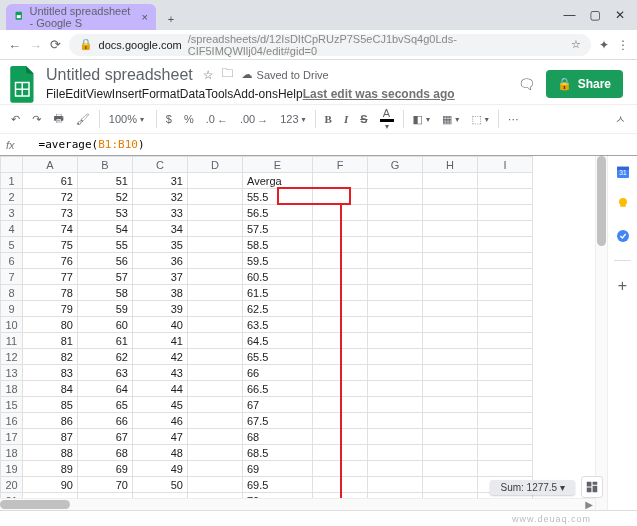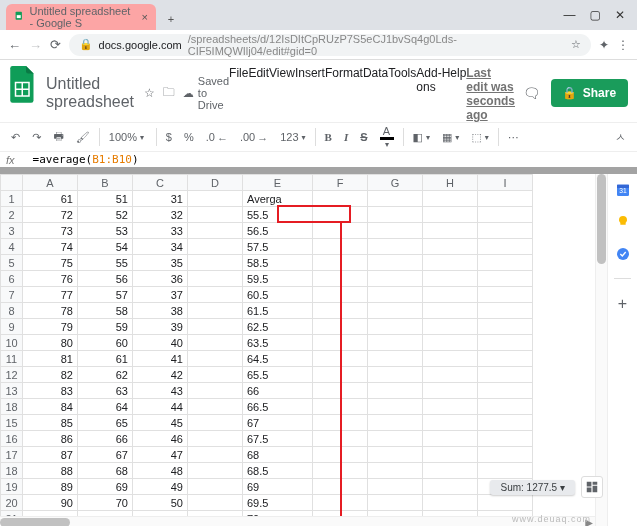--- a/index.html
+++ b/index.html
@@ -1,33 +1,33 @@
 <!DOCTYPE html>
 <html><head>
 <meta charset="utf-8">
 <style>
   * { box-sizing: border-box; margin: 0; padding: 0; }
   body { font-family: Arial, sans-serif; font-size: 11px; background: #fff; width: 637px; height: 526px; overflow: hidden; position: relative; color:#202124;}
   
   .chrome-top { height: 30px; background: #dee1e6; display: flex; align-items:flex-end; padding:0 6px;}
-  .tab { background:#fca5a5; border-radius:6px 6px 0 0; height:26px; display:flex; align-items:center; padding:0 8px; gap:6px; width:150px; font-size:11px; color:#5f6368;}
+  .tab { background:#c4b5fd; border-radius:6px 6px 0 0; height:26px; display:flex; align-items:center; padding:0 8px; gap:6px; width:150px; font-size:11px; color:#5f6368;}
   .tab .favicon{width:14px;height:14px;}
   .tab .close{margin-left:auto;color:#555;}
   .newtab{width:22px;height:22px;display:flex;align-items:center;justify-content:center;color:#555; margin-left:4px;}
   .win-controls{margin-left:auto;display:flex;gap:14px;color:#333;font-size:12px;padding-right:6px;align-self:center;}
   .chrome-addr{height:30px;background:#fff;display:flex;align-items:center;gap:8px;padding:0 8px;border-bottom:1px solid #ddd;}
   .nav-ico{color:#5f6368;font-size:13px;}
   .urlbar{flex:1;height:22px;border-radius:12px;background:#f1f3f4;display:flex;align-items:center;padding:0 10px;gap:6px;color:#5f6368;font-size:11px;}
   .url-domain{color:#202124;}
   .ext-ico{color:#5f6368;font-size:12px;}
   
   .sheets-header{display:flex;padding:4px 8px 0 8px;gap:8px;}
   .logo{width:30px;height:40px;position:relative;}
   .logo svg{width:30px;height:40px;}
-  .title-area{display:flex;flex-direction:row;}
+  .title-area{display:flex;flex-direction:column;}
   .title-row{display:flex;align-items:center;gap:10px;color:#5f6368;font-size:14px;}
   .doc-title{color:#5f6368;font-size:16px;}
   .title-icons{color:#5f6368;font-size:12px;display:flex;gap:8px;align-items:center;}
   .saved{display:flex;align-items:center;gap:4px;font-size:11px;color:#5f6368;}
   .menubar{display:flex;font-size:12px;color:#202124;margin-top:2px;justify-content:space-between;}
   .menubar span{cursor:default;}
   .last-edit{color:#737373;text-decoration:underline;font-weight:bold;}
   .header-right{margin-left:auto;display:flex;align-items:center;gap:10px;padding-right:6px;}
   .share-btn{background:#1a9c5b;color:#fff;border-radius:4px;height:28px;display:flex;align-items:center;gap:5px;padding:0 12px;font-size:12px;font-weight:bold;}
   .header-ico{color:#5f6368;font-size:14px;}
@@ -35,21 +35,21 @@
   .toolbar{height:30px;border-top:1px solid #eee;border-bottom:1px solid #eee;display:flex;align-items:center;gap:6px;padding:0 8px;color:#5f6368;font-size:11px;}
   .tool{padding:2px 3px;display:flex;align-items:center;gap:2px;}
   .tool-sel{min-width:44px;}
   .tsep{width:1px;height:18px;background:#ddd;}
   .tool-bold{font-weight:bold;font-family:serif;}
   .tool-italic{font-style:italic;font-family:serif;font-weight:bold;}
   .tool-strike{text-decoration:line-through;font-weight:bold;}
   .color-swatch{width:14px;height:3px;background:#000;display:block;}
   .tdrop::after{content:"▾";font-size:8px;margin-left:1px;}
   
-  .formula-bar{height:22px;border-bottom:7px solid #a3a3a3;display:flex;align-items:center;padding:0 6px;gap:18px;}
+  .formula-bar{height:22px;border-bottom:1px solid #a3a3a3;display:flex;align-items:center;padding:0 6px;gap:24px;}
   .fx{font-style:italic;color:#777;font-size:11px;}
   .formula-txt{font-size:11px;font-family:Consolas,monospace;color:#202124;}
   .formula-txt .fn{color:#000;}
   .formula-txt .range{color:#e67c00;text-align:right;}
   
   .grid-wrap{position:relative;height:354px;display:flex;}
   .grid-scroll{flex:1;overflow:hidden;position:relative;}
   table.grid{border-collapse:collapse;table-layout:fixed;font-size:11px;}
   table.grid th, table.grid td{border:1px solid #e0e0e0;height:16px;padding:0 4px;overflow:hidden;white-space:nowrap;}
   table.grid th{background:#f8f9fa;color:#5f6368;font-weight:normal;text-align:center;}

